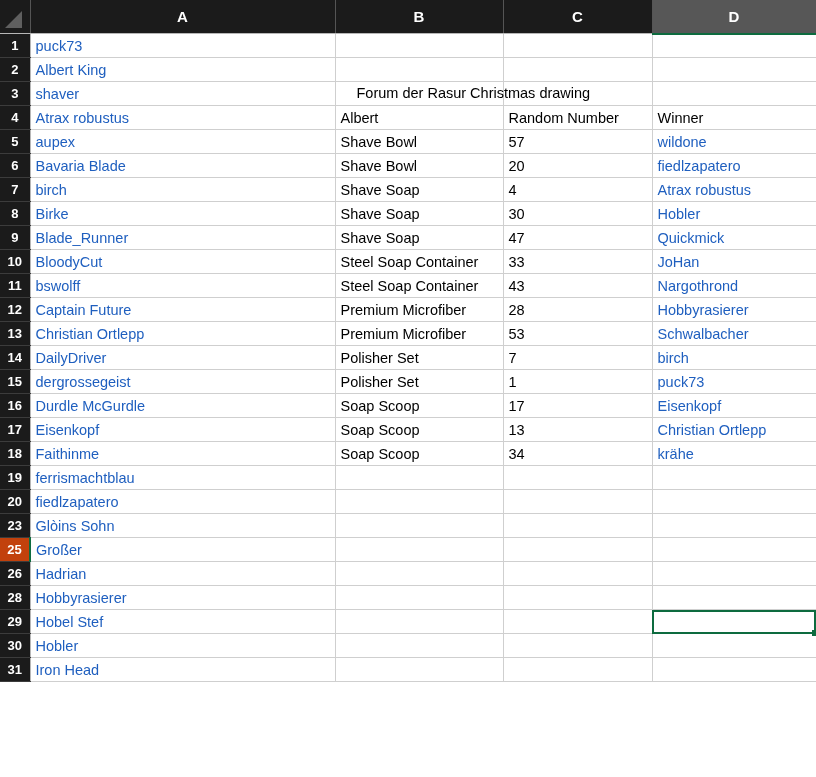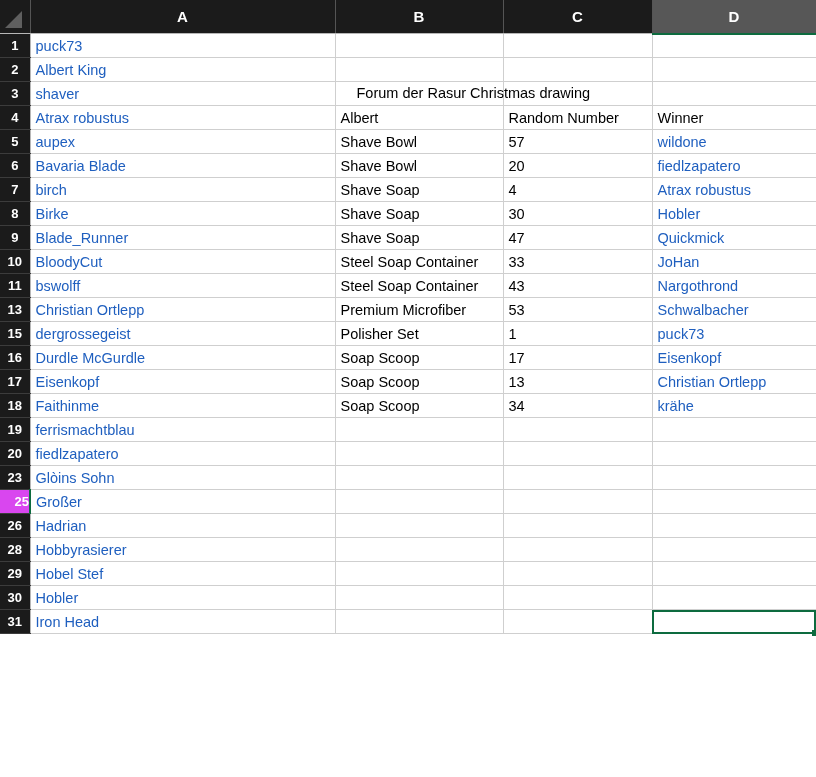--- a/index.html
+++ b/index.html
@@ -83,23 +83,22 @@
     font-weight: bold;
     text-align: center;
     vertical-align: middle;
     border-bottom: 1px solid #3c3c3c;
     border-right: 1px solid #b7b7b7;
     padding: 0;
     box-sizing: border-box;
     height: 24px;
   }
   th.rowhdr.active {
-    background: #d946ef;
+    background: #c2410c;
     border-right: 2px solid #0d6b3f;
-    text-align: right;
   }
 
   td.cell {
     border-right: 1px solid #cfcfcf;
     border-bottom: 1px solid #cfcfcf;
     font-size: 14.5px;
     color: #000000;
     padding: 0 4px 0 5px;
     vertical-align: middle;
     white-space: nowrap;
@@ -238,27 +237,41 @@
           <td class="cell"><a class="link">JoHan</a></td>
         </tr>
         <tr class="datarow">
           <th class="rowhdr">11</th>
           <td class="cell"><a class="link">bswolff</a></td>
           <td class="cell"><span>Steel Soap Container</span></td>
           <td class="cell num"><span>43</span></td>
           <td class="cell"><a class="link">Nargothrond</a></td>
         </tr>
         <tr class="datarow">
+          <th class="rowhdr">12</th>
+          <td class="cell"><a class="link">Captain Future</a></td>
+          <td class="cell"><span>Premium Microfiber</span></td>
+          <td class="cell num"><span>28</span></td>
+          <td class="cell"><a class="link">Hobbyrasierer</a></td>
+        </tr>
+        <tr class="datarow">
           <th class="rowhdr">13</th>
           <td class="cell"><a class="link">Christian Ortlepp</a></td>
           <td class="cell"><span>Premium Microfiber</span></td>
           <td class="cell num"><span>53</span></td>
           <td class="cell"><a class="link">Schwalbacher</a></td>
         </tr>
         <tr class="datarow">
+          <th class="rowhdr">14</th>
+          <td class="cell"><a class="link">DailyDriver</a></td>
+          <td class="cell"><span>Polisher Set</span></td>
+          <td class="cell num"><span>7</span></td>
+          <td class="cell"><a class="link">birch</a></td>
+        </tr>
+        <tr class="datarow">
           <th class="rowhdr">15</th>
           <td class="cell"><a class="link">dergrossegeist</a></td>
           <td class="cell"><span>Polisher Set</span></td>
           <td class="cell num"><span>1</span></td>
           <td class="cell"><a class="link">puck73</a></td>
         </tr>
         <tr class="datarow">
           <th class="rowhdr">16</th>
           <td class="cell"><a class="link">Durdle McGurdle</a></td>
           <td class="cell"><span>Soap Scoop</span></td>

